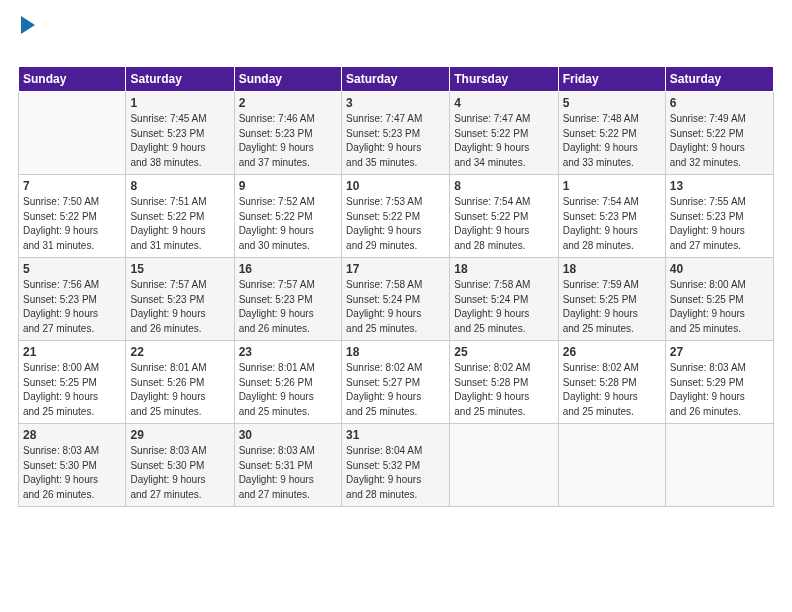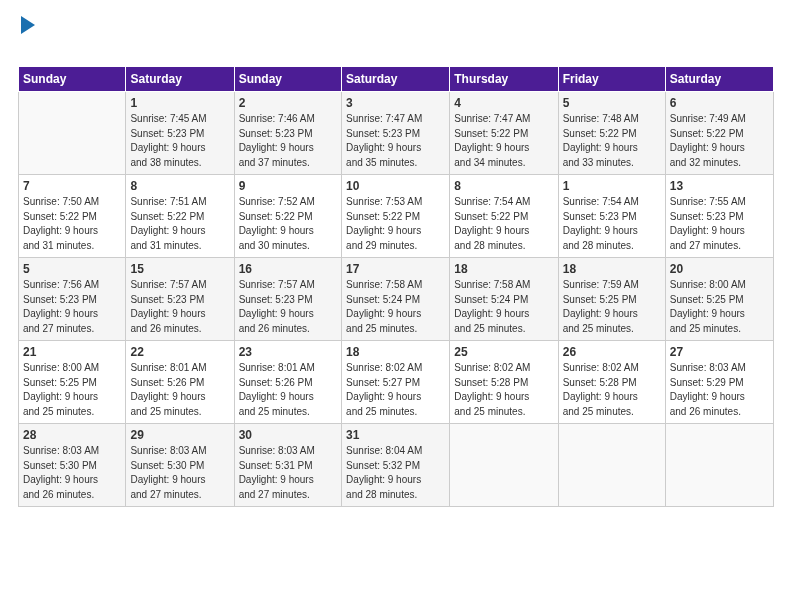--- a/index.html
+++ b/index.html
@@ -196,21 +196,21 @@
           </td>
           <td>
             <span class="day-number">18</span>
             <div class="day-info">Sunrise: 7:58 AM<br>Sunset: 5:24 PM<br>Daylight: 9 hours<br>and 25 minutes.</div>
           </td>
           <td>
             <span class="day-number">18</span>
             <div class="day-info">Sunrise: 7:59 AM<br>Sunset: 5:25 PM<br>Daylight: 9 hours<br>and 25 minutes.</div>
           </td>
           <td>
-            <span class="day-number">20</span>
+            <span class="day-number">40</span>
             <div class="day-info">Sunrise: 8:00 AM<br>Sunset: 5:25 PM<br>Daylight: 9 hours<br>and 25 minutes.</div>
           </td>
         </tr>
         <tr>
           <td>
             <span class="day-number">21</span>
             <div class="day-info">Sunrise: 8:00 AM<br>Sunset: 5:25 PM<br>Daylight: 9 hours<br>and 25 minutes.</div>
           </td>
           <td>
             <span class="day-number">22</span>

